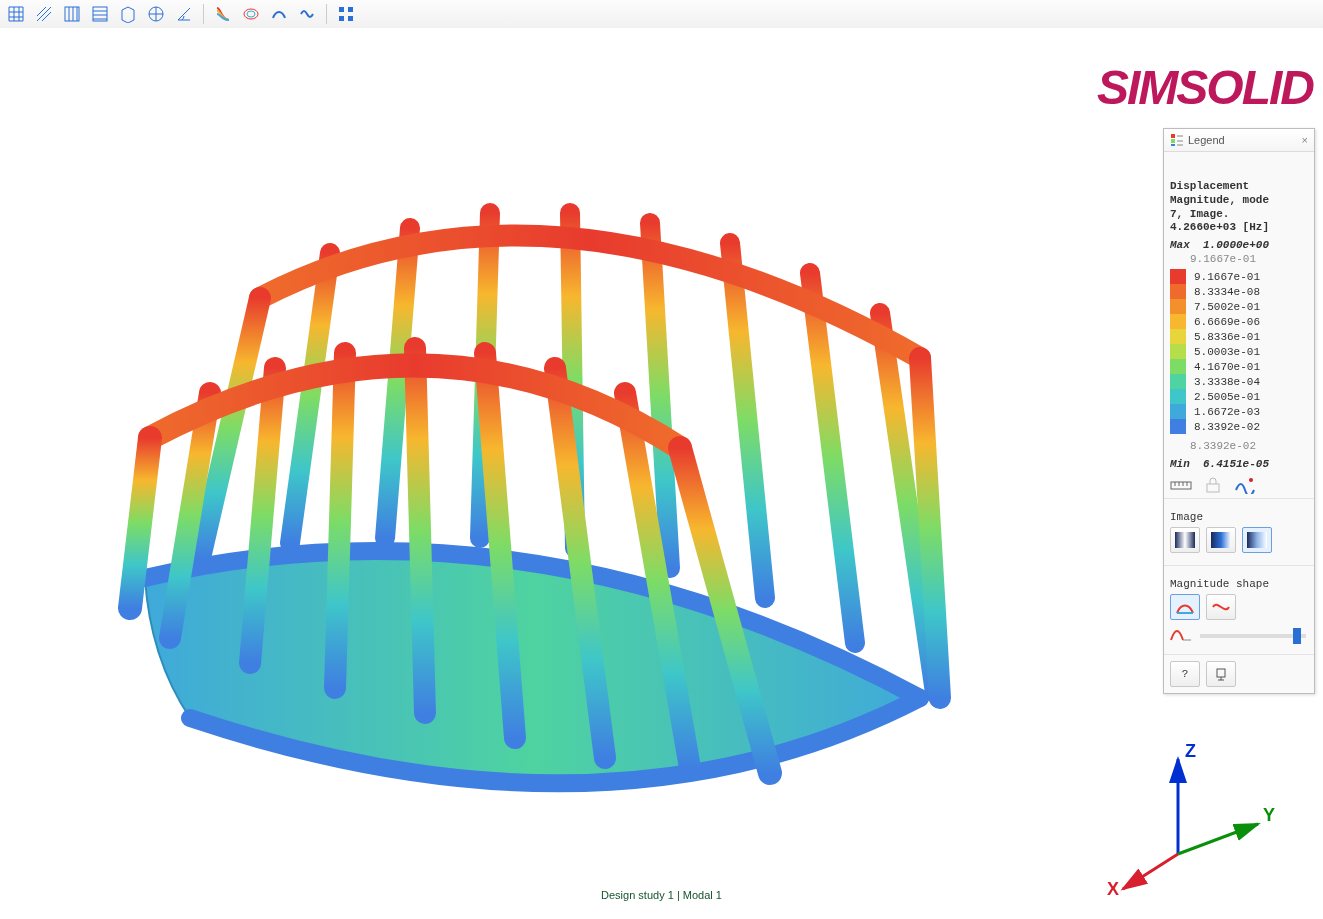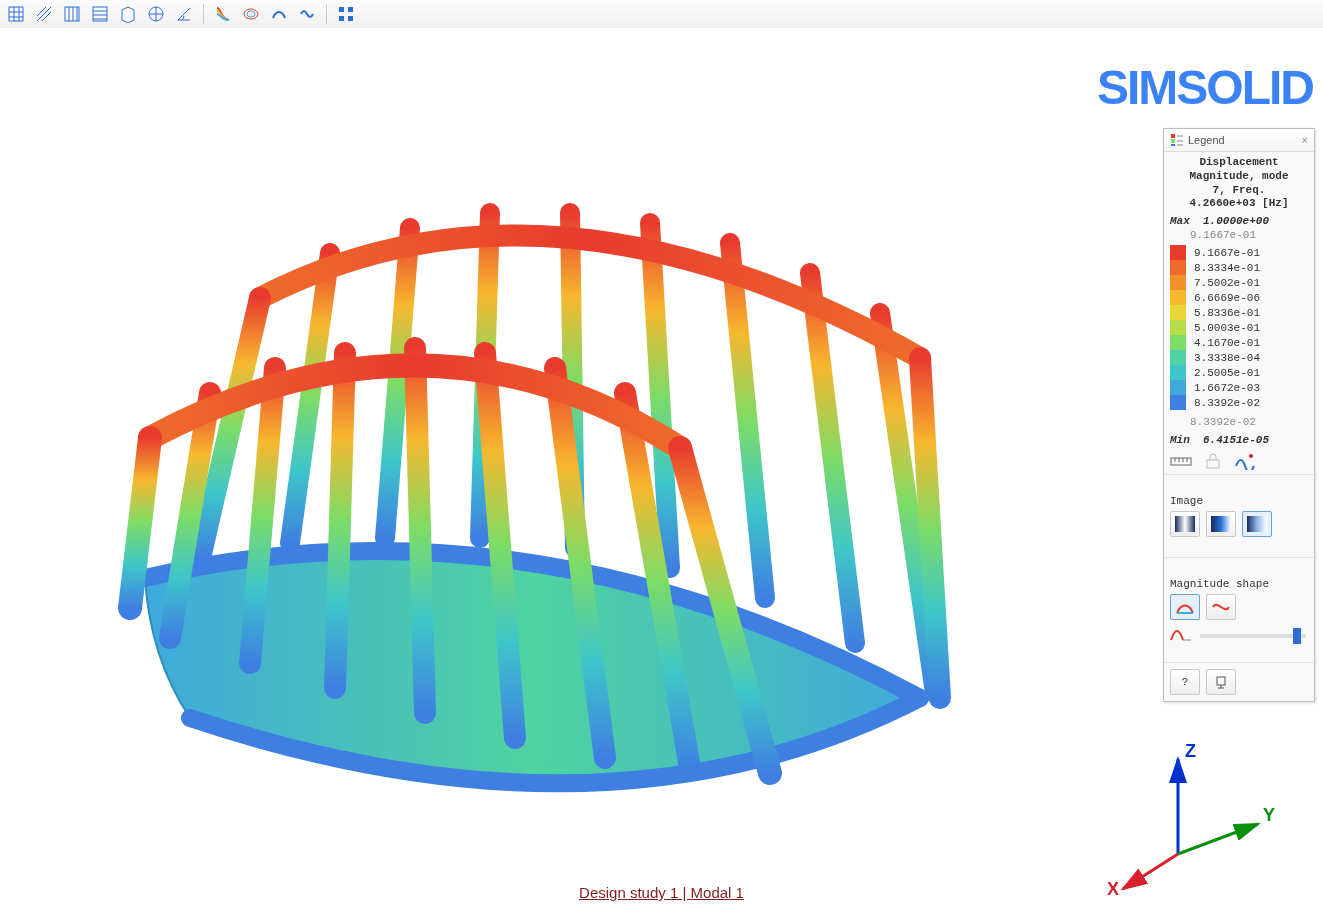--- a/index.html
+++ b/index.html
@@ -1,35 +1,35 @@
 <!DOCTYPE html>
 <html><head>
 <meta charset="utf-8">
 <style>
   html,body{margin:0;padding:0;width:1323px;height:919px;font-family:"Segoe UI",Tahoma,sans-serif;font-size:12px;background:#fff;color:#333;overflow:hidden;}
   .toolbar{height:28px;width:100%;background:linear-gradient(#fcfcfc,#f1f1f1);border-bottom:1px solid #d4d4d4;display:flex;align-items:center;padding-left:4px;gap:4px;}
   .toolbar .tb-btn{width:22px;height:22px;display:flex;align-items:center;justify-content:center;border:1px solid transparent;border-radius:2px;}
   .toolbar .sep{width:1px;height:20px;background:#ccc;margin:0 3px;}
   .toolbar svg{width:18px;height:18px;}
-  .logo{position:absolute;top:32px;right:10px;font-family:Arial,sans-serif;font-weight:900;font-size:48px;letter-spacing:-2px;color:#3b82f6;user-select:none;}
+  .logo{position:absolute;top:32px;right:10px;font-family:Arial,sans-serif;font-weight:900;font-size:48px;letter-spacing:-2px;color:#be185d;font-style:italic;user-select:none;}
   .viewport{position:absolute;top:28px;left:0;right:0;bottom:0;background:#fff;}
-  .study-label{position:absolute;left:50%;transform:translateX(-50%);bottom:18px;font-size:15px;color:#7f1d1d;text-decoration:underline;}
+  .study-label{position:absolute;left:50%;transform:translateX(-50%);bottom:18px;font-size:11px;color:#14532d;}
   
   .legend{position:absolute;top:100px;right:8px;width:150px;background:#f9f9f9;border:1px solid #bdbdbd;box-shadow:1px 1px 3px rgba(0,0,0,.15);font-family:"Courier New",monospace;font-size:11px;}
   .legend .hdr{background:linear-gradient(#fff,#f4f4f4);border-bottom:1px solid #dcdcdc;height:22px;display:flex;align-items:center;padding:0 6px;font-family:"Segoe UI",sans-serif;color:#555;}
   .legend .hdr .ic{width:14px;height:14px;margin-right:4px;}
   .legend .hdr .x{margin-left:auto;color:#888;cursor:pointer;font-family:Arial;}
-  .legend .title{padding:4px 6px 2px;text-align:center;font-weight:bold;line-height:1.25;}
+  .legend .title{padding:4px 6px 2px;font-weight:bold;line-height:1.25;margin-top:24px;}
   .legend .maxmin{padding:2px 6px;font-weight:bold;font-style:italic;}
   .legend .topval{padding:0 6px 4px 26px;color:#888;}
   .legend .bar-rows{padding:0 6px 4px;}
   .legend .row{display:flex;align-items:center;height:15px;}
   .legend .sw{width:16px;height:15px;margin-right:8px;flex-shrink:0;}
   .legend .botval{padding:2px 6px 4px 26px;color:#888;}
-  .legend .sec{padding:20px 6px;border-top:1px solid #e4e4e4;font-family:"Courier New",monospace;}
+  .legend .sec{padding:12px 6px;border-top:1px solid #e4e4e4;font-family:"Courier New",monospace;}
   .legend .sec-lbl{margin-bottom:4px;}
   .legend .btnrow{display:flex;gap:6px;align-items:center;}
   .legend .btn{width:28px;height:24px;border:1px solid #c8c8c8;background:linear-gradient(#fff,#eee);border-radius:2px;display:flex;align-items:center;justify-content:center;}
   .legend .btn.sel{border-color:#6a9fe0;background:#e6f1ff;}
   .legend .swatch{width:20px;height:16px;}
   .legend .slider{width:100%;appearance:none;height:4px;background:#ddd;outline:none;margin-top:6px;}
   .legend .slider::-webkit-slider-thumb{appearance:none;width:8px;height:16px;background:#2a6fd6;}
   .legend .play{text-align:center;color:#2a6fd6;font-size:13px;padding:2px 0 6px;}
   .legend .foot{display:flex;gap:6px;justify-content:flex-start;padding:6px;border-top:1px solid #e4e4e4;}
   .legend .toolrow{display:flex;gap:10px;padding:4px 6px;align-items:center;}
@@ -204,33 +204,33 @@
           <rect x="1" y="6" width="4" height="4" fill="#7ddc66"></rect>
           <rect x="1" y="11" width="4" height="2" fill="#3f7fe1"></rect>
           <path d="M7 3h6M7 8h6M7 12h6" stroke="#888"></path>
         </svg>
       <span>Legend</span>
       <span class="x">×</span>
     </div>
     <div class="title">
       <div>Displacement</div>
       <div>Magnitude, mode</div>
-      <div>7, Freq.</div>
+      <div>7, Image.</div>
       <div>4.2660e+03 [Hz]</div>
     </div>
     <div class="maxmin"><span>Max</span>&nbsp;&nbsp;<span>1.0000e+00</span></div>
     <div class="topval">9.1667e-01</div>
     <div class="bar-rows" id="bar-rows">
         <div class="row">
           <span class="sw" style="background:#e83b2e"></span>
           <span>9.1667e-01</span>
         </div>
         <div class="row">
           <span class="sw" style="background:#ef6b2c"></span>
-          <span>8.3334e-01</span>
+          <span>8.3334e-08</span>
         </div>
         <div class="row">
           <span class="sw" style="background:#f4902b"></span>
           <span>7.5002e-01</span>
         </div>
         <div class="row">
           <span class="sw" style="background:#f7b72e"></span>
           <span>6.6669e-06</span>
         </div>
         <div class="row">

